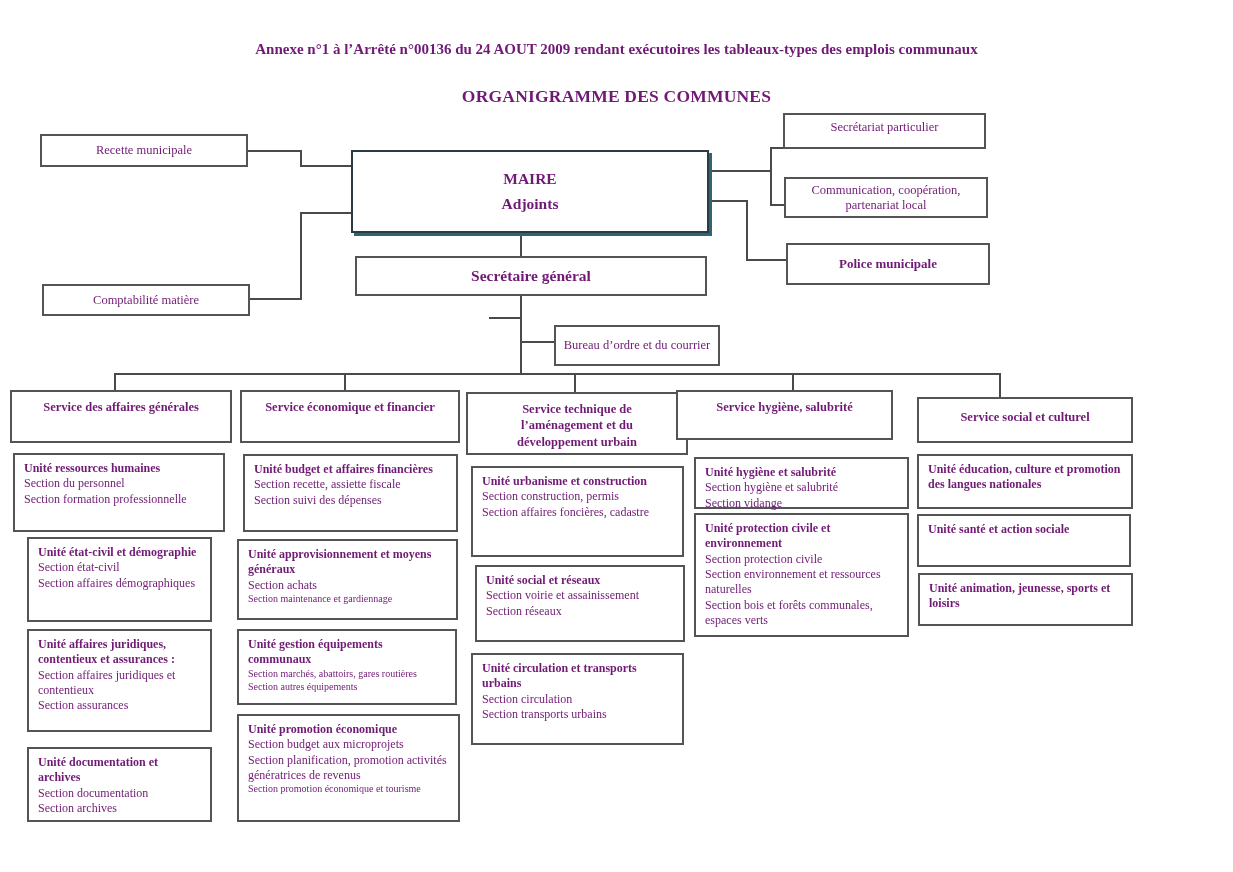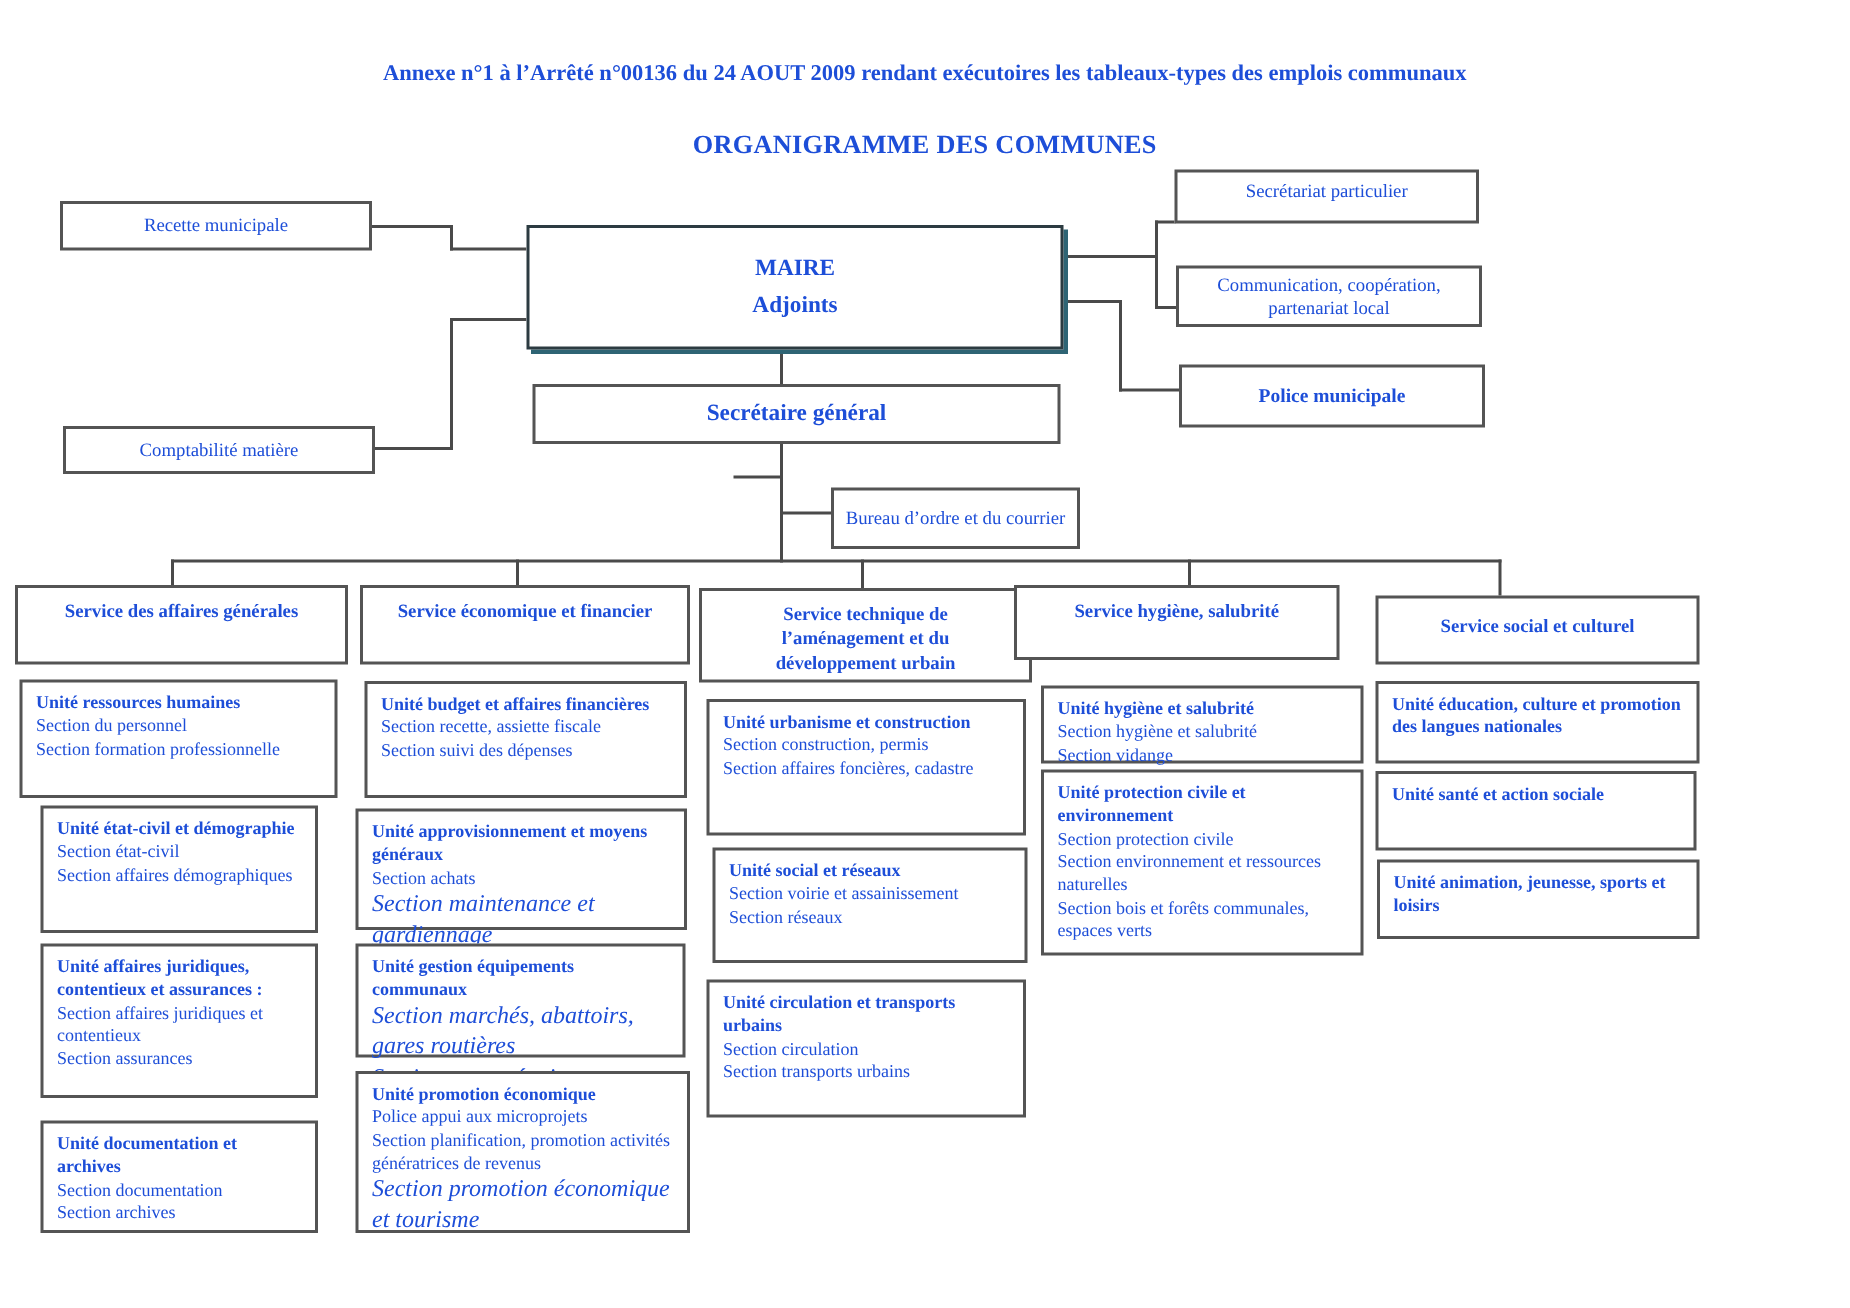--- a/index.html
+++ b/index.html
@@ -1,34 +1,34 @@
 <!DOCTYPE html>
 <html><head>
 <meta charset="utf-8">
 <style>
   html,body{margin:0;padding:0;background:#fff;}
   .canvas{position:relative;width:1233px;height:872px;background:#ffffff;
-          font-family:"Liberation Serif","DejaVu Serif",serif;color:#1d4ed8;overflow:hidden;}
+          font-family:"Liberation Serif","DejaVu Serif",serif;color:#701a75;overflow:hidden;}
   .title{position:absolute;top:41px;left:0;width:100%;text-align:center;
          font-weight:bold;font-size:15px;}
   .subtitle{position:absolute;top:86px;left:0;width:100%;text-align:center;
             font-weight:bold;font-size:17.5px;letter-spacing:.2px;}
   .ln{position:absolute;background:#4a4a4a;}
   .bx{position:absolute;background:#fff;border:2px solid #545454;box-sizing:border-box;}
   .ctr{display:flex;align-items:center;justify-content:center;text-align:center;}
   .topc{text-align:center;padding-top:5px;}
   .lbl{font-size:12.5px;}
   .maire{border:2px solid #2c3b41;box-shadow:3px 3px 0 #2e6474;
          font-size:15.5px;font-weight:bold;line-height:1.55;flex-direction:column;align-items:center;}
   .sg{font-size:15.5px;font-weight:bold;}
   .police{font-weight:bold;font-size:13px;}
   .svc{font-weight:bold;font-size:12.5px;text-align:center;padding:7px 10px 0;line-height:1.3;}
   .unit{font-size:12px;line-height:1.28;padding:6px 8px 4px 9px;}
   .unit .t{font-weight:bold;}
-  .sm{font-size:16px;font-style:italic;}
+  .sm{font-size:10px;}
 </style>
 </head>
 <body>
 
 <div class="canvas">
 
   <div class="title">Annexe n°1 à l’Arrêté n°00136 du 24 AOUT 2009 rendant exécutoires les tableaux-types des emplois communaux</div>
   <div class="subtitle">ORGANIGRAMME DES COMMUNES</div>
 
   <div class="ln" style="left:248px;top:150px;width:54px;height:2px"></div>
@@ -136,21 +136,21 @@
     <div>Section achats</div>
     <div class="sm">Section maintenance et gardiennage</div>
   </div>
   <div class="bx unit" style="left:237px;top:629px;width:220px;height:76px">
     <div class="t">Unité gestion équipements communaux</div>
     <div class="sm">Section marchés, abattoirs, gares routières</div>
     <div class="sm">Section autres équipements</div>
   </div>
   <div class="bx unit" style="left:237px;top:714px;width:223px;height:108px">
     <div class="t">Unité promotion économique</div>
-    <div>Police appui aux microprojets</div>
+    <div>Section budget aux microprojets</div>
     <div>Section planification, promotion activités génératrices de revenus</div>
     <div class="sm">Section promotion économique et tourisme</div>
   </div>
 
   <div class="bx unit" style="left:471px;top:466px;width:213px;height:91px">
     <div class="t">Unité urbanisme et construction</div>
     <div>Section construction, permis</div>
     <div>Section affaires foncières, cadastre</div>
   </div>
   <div class="bx unit" style="left:475px;top:565px;width:210px;height:77px">

